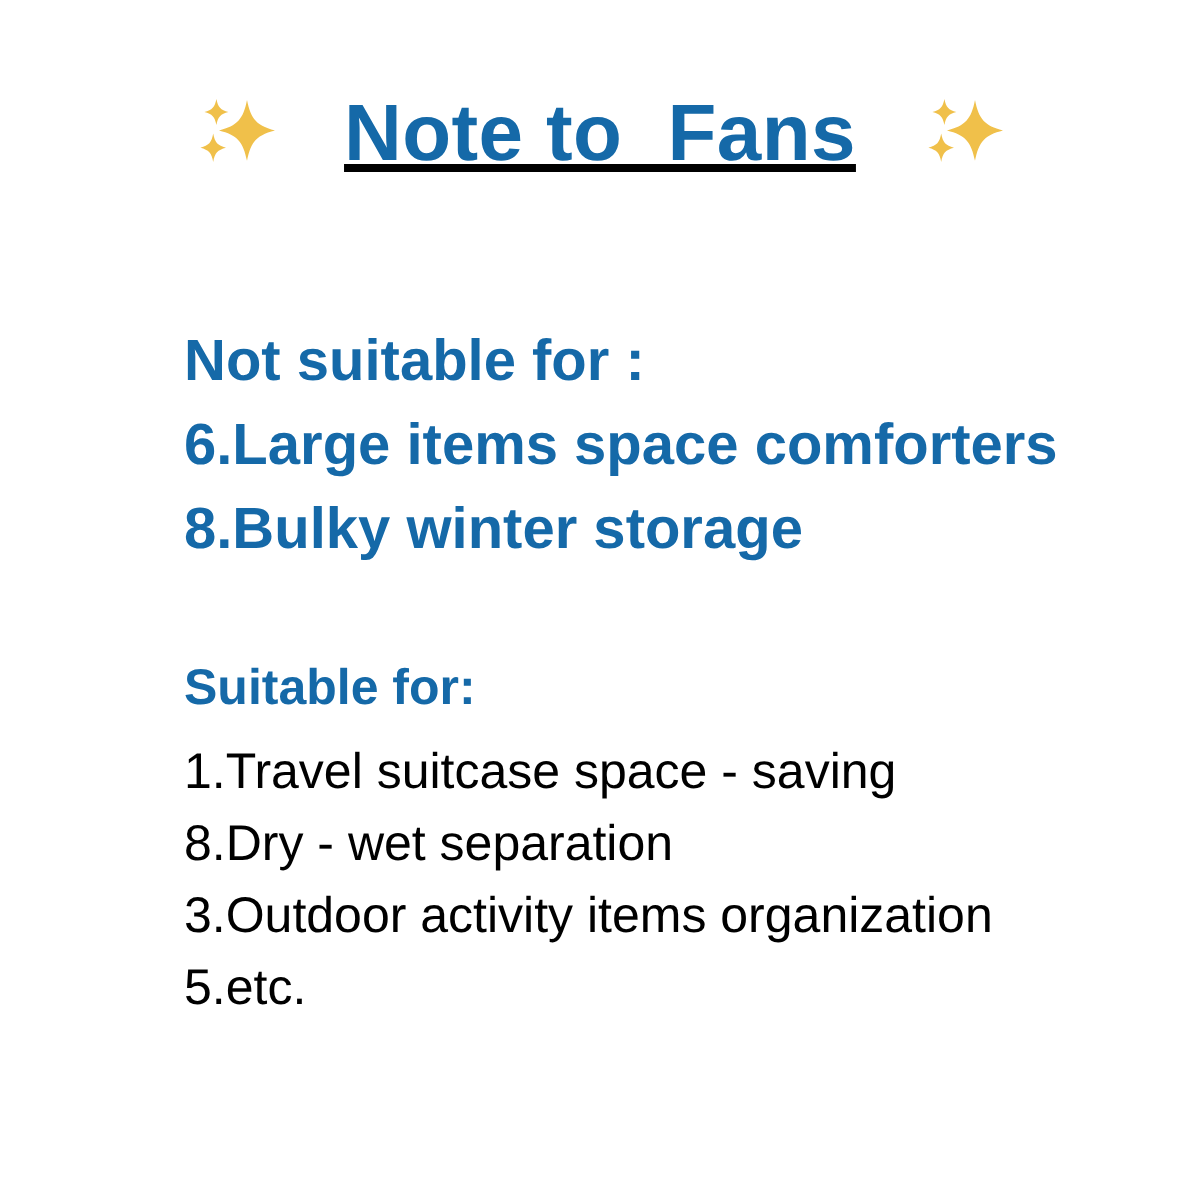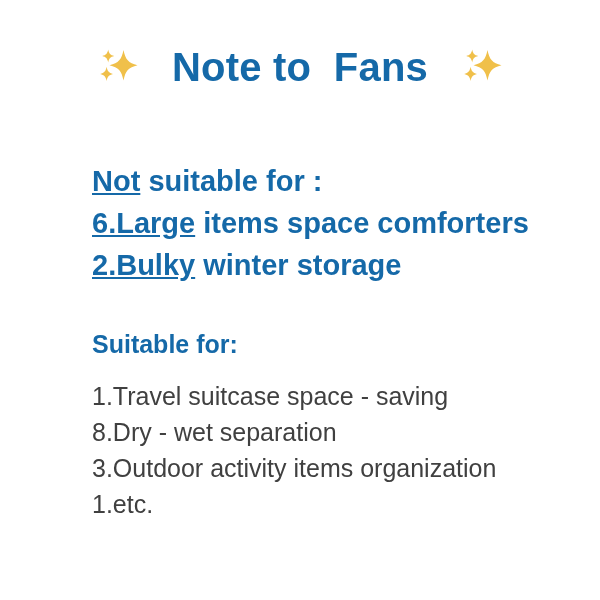--- a/index.html
+++ b/index.html
@@ -25,20 +25,21 @@
   
   .title-row {
     position: absolute;
     left: 0;
     top: 44px;
     width: 600px;
     display: flex;
     align-items: center;
     justify-content: center;
     gap: 31px;
+    text-decoration: underline;
   }
   .title-text {
     font-size: 40px;
     font-weight: bold;
     color: #1569A8;
     letter-spacing: 0.2px;
     white-space: pre;
     line-height: 1.1;
   }
   .sparkle {
@@ -59,42 +60,42 @@
     left: 92px;
     top: 160px;
     width: 470px;
   }
   .notblock .line {
     font-size: 29px;
     color: #1569A8;
     line-height: 42px;
     white-space: pre;
   }
-  .b { font-weight: bold; text-decoration: underline; }
+  .b { font-weight: bold; }
   .r { font-weight: bold; }
 
   
   .sblock {
     position: absolute;
     left: 92px;
     top: 326px;
     width: 470px;
   }
   .sblock .heading {
     font-size: 25px;
     font-weight: bold;
     color: #1569A8;
     line-height: 36px;
     white-space: pre;
-    margin-bottom: 16px;
+    margin-bottom: 6px;
   }
   .sblock .item {
     font-size: 25px;
     font-weight: normal;
-    color: #404040;
+    color: #000000;
     line-height: 36px;
     white-space: pre;
   }
 </style>
 </head>
 <body>
 
 <div id="page">
 
   <div class="title-row">
@@ -113,24 +114,24 @@
         <path d="M28.5 6 C30.4 15.6 33.4 18.9 42.5 21.2 C33.4 23.5 30.4 26.8 28.5 36.4 C26.6 26.8 23.6 23.5 14.5 21.2 C23.6 18.9 26.6 15.6 28.5 6 Z" fill="#F0C04A"></path>
         <path d="M13.2 5.5 C14.0 9.6 15.3 11.0 19.2 12.0 C15.3 13.0 14.0 14.4 13.2 18.5 C12.4 14.4 11.1 13.0 7.2 12.0 C11.1 11.0 12.4 9.6 13.2 5.5 Z" fill="#F0C04A"></path>
         <path d="M11.6 22.8 C12.4 27.3 13.8 28.8 18.0 29.9 C13.8 31.0 12.4 32.5 11.6 37.0 C10.8 32.5 9.4 31.0 5.2 29.9 C9.4 28.8 10.8 27.3 11.6 22.8 Z" fill="#F0C04A"></path>
       </svg>
     </span>
   </div>
 
   <div class="notblock">
     <div class="line"><span class="b">Not</span><span class="r"> suitable for :</span></div>
     <div class="line"><span class="b">6.Large</span><span class="r"> items space comforters</span></div>
-    <div class="line"><span class="b">2.Bulky</span><span class="r"> winter storage</span></div>
+    <div class="line"><span class="b">8.Bulky</span><span class="r"> winter storage</span></div>
   </div>
 
   <div class="sblock">
     <div class="heading">Suitable for:</div>
     <div class="item">1.Travel suitcase space - saving</div>
     <div class="item">8.Dry - wet separation</div>
     <div class="item">3.Outdoor activity items organization</div>
-    <div class="item">1.etc.</div>
+    <div class="item">5.etc.</div>
   </div>
 
 </div>
 
 </body></html>

